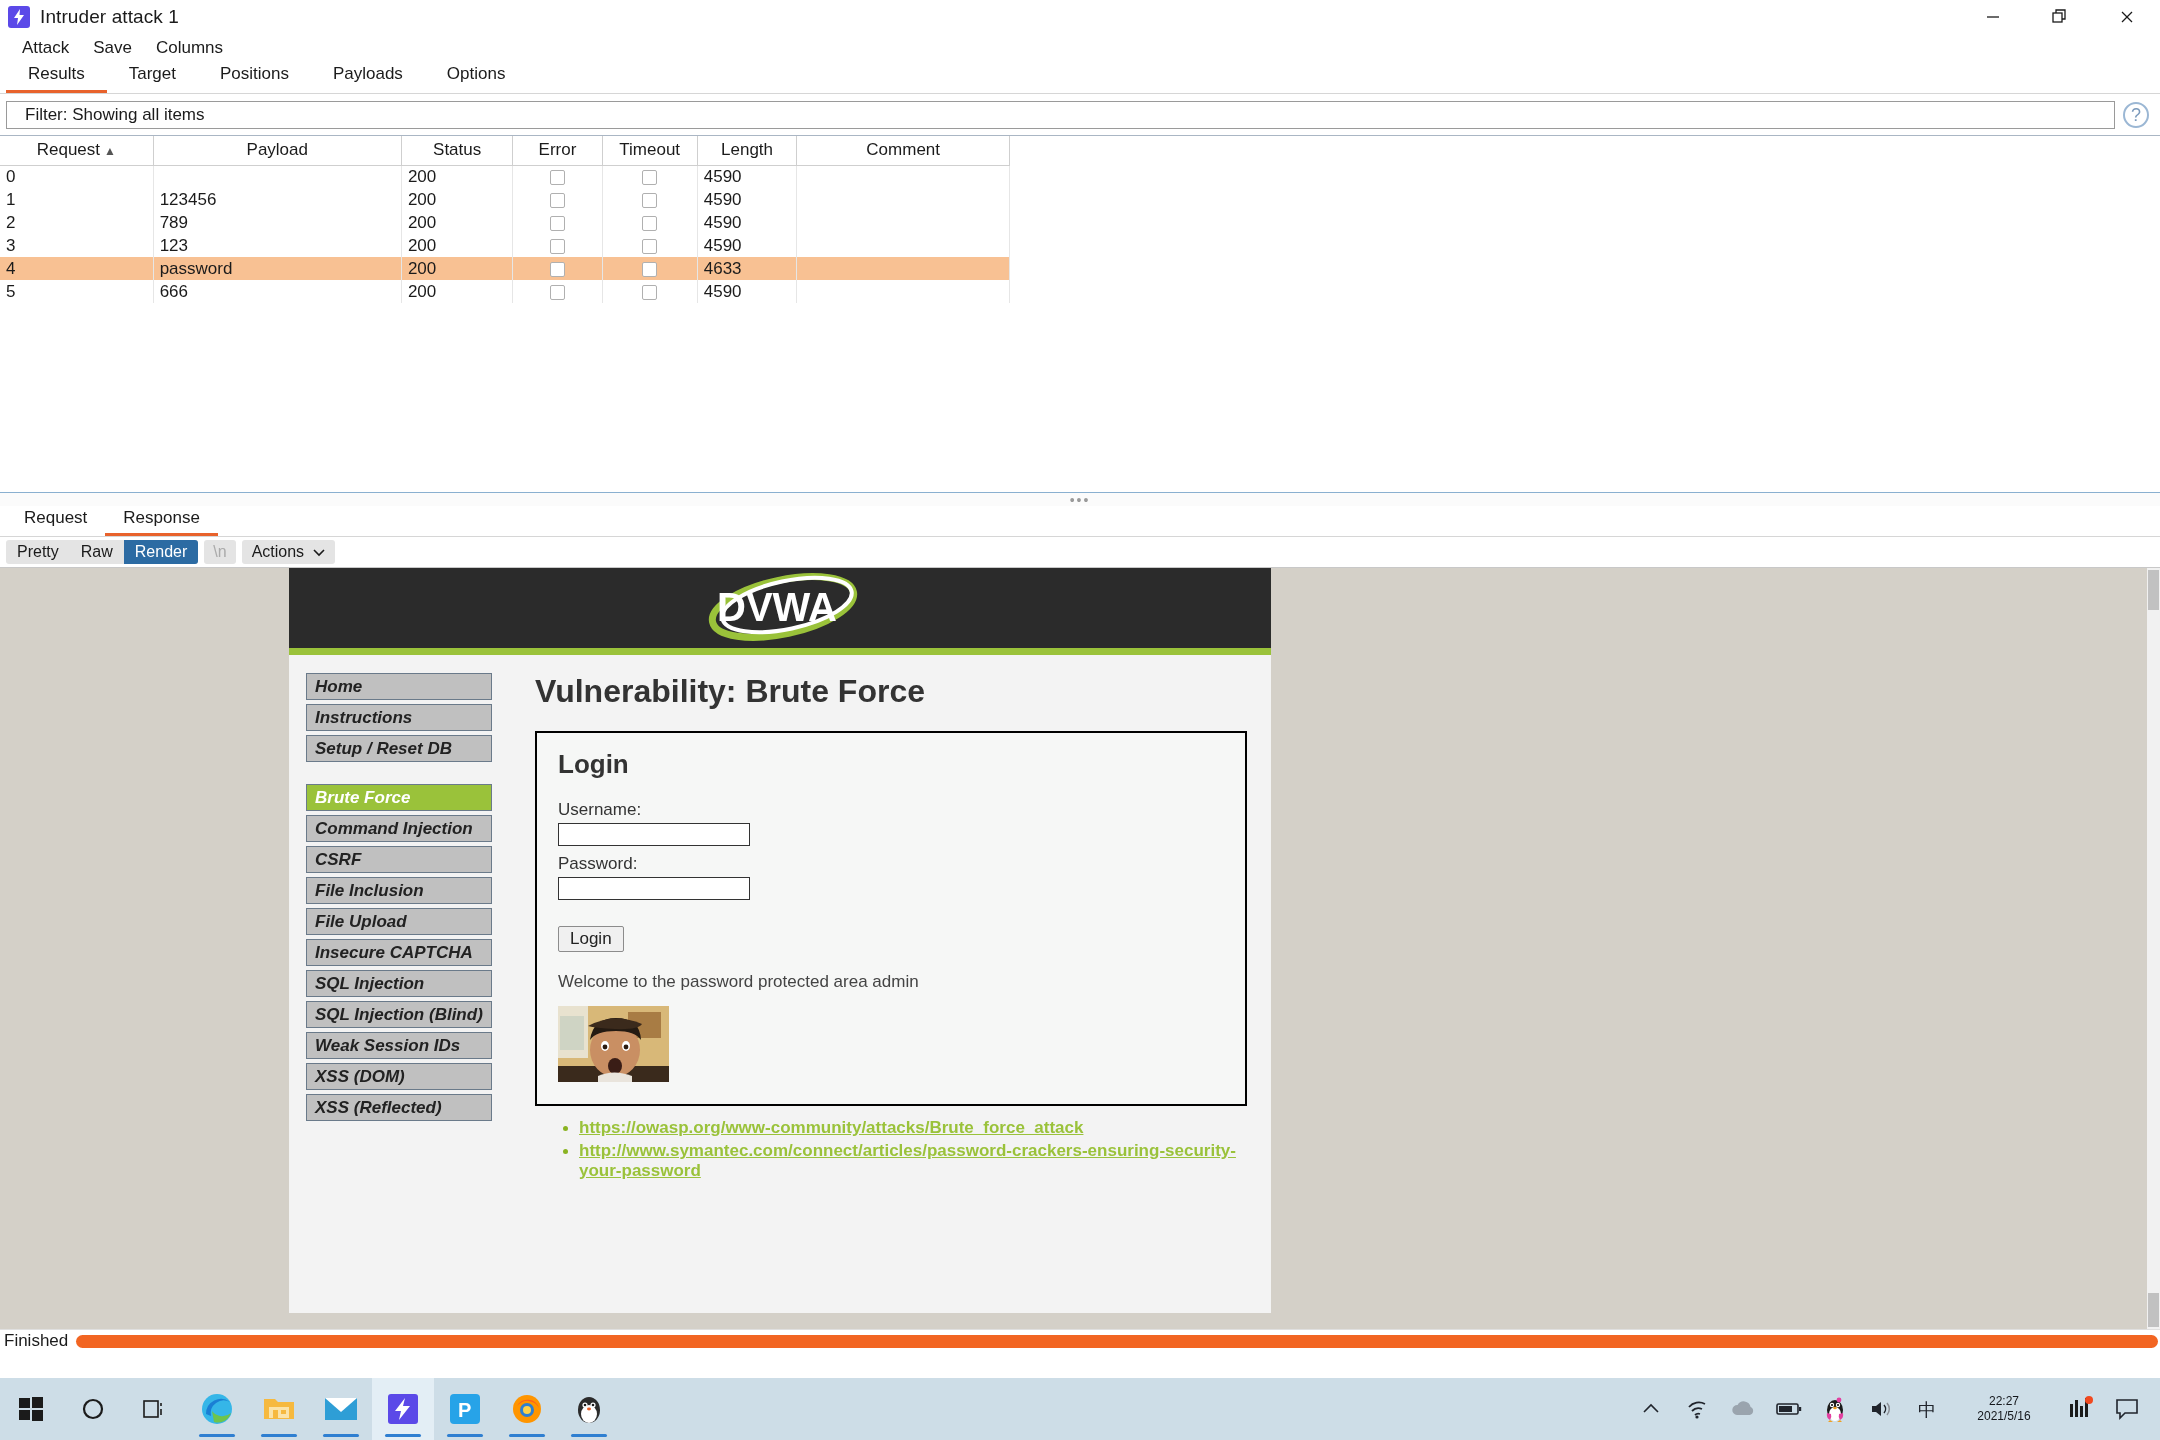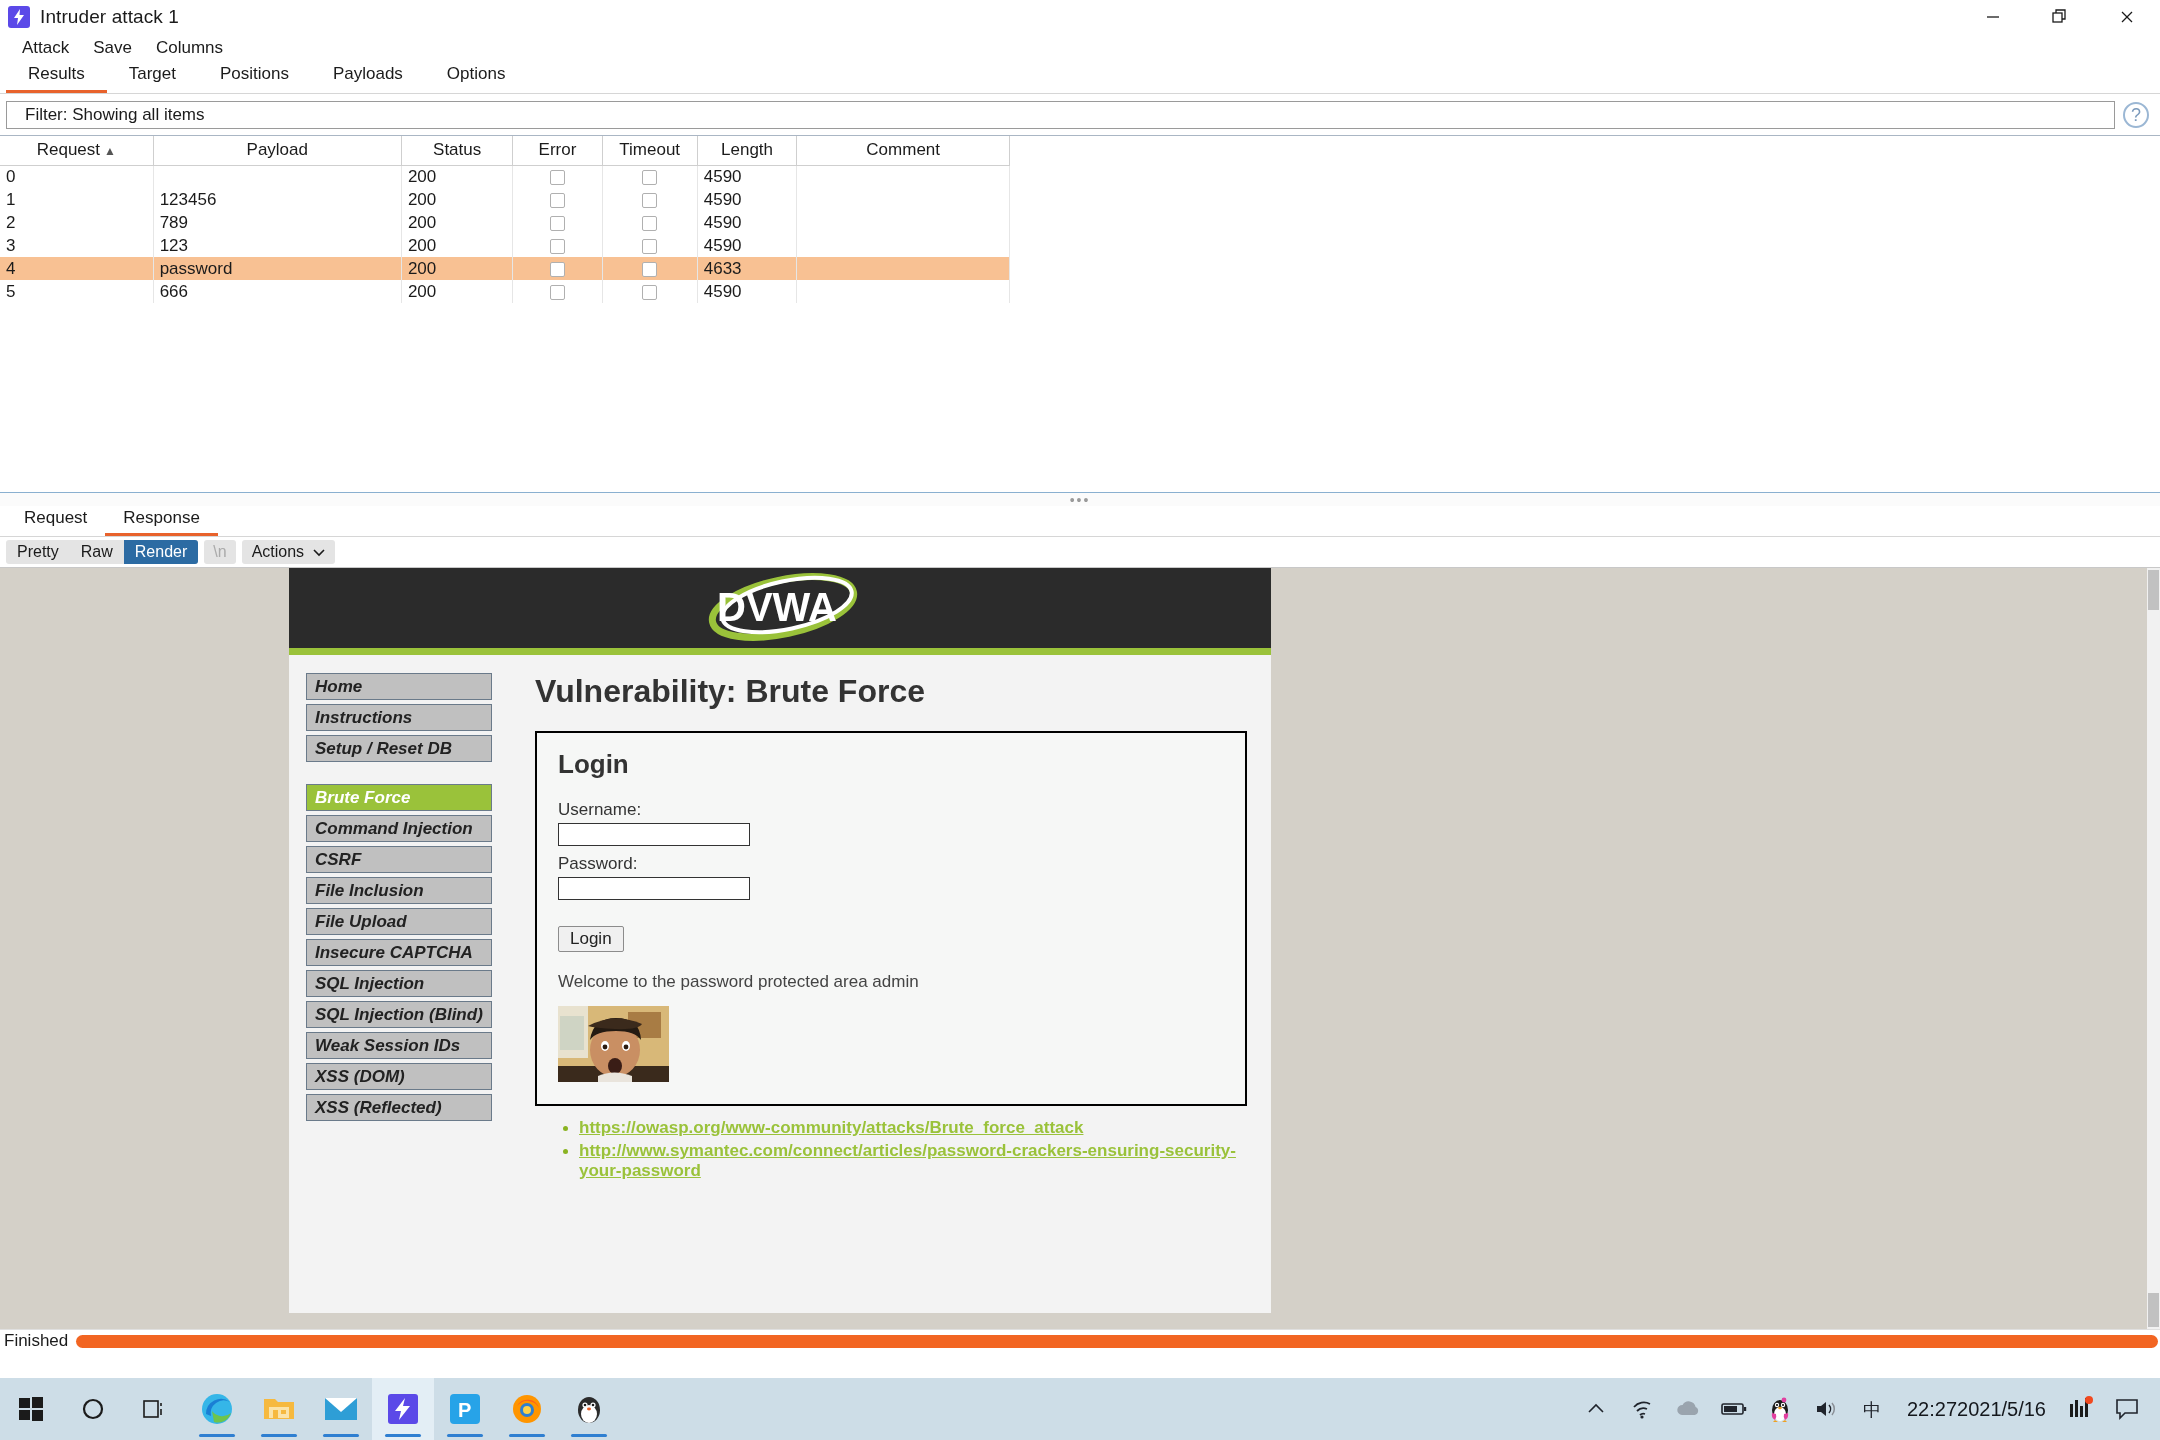--- a/index.html
+++ b/index.html
@@ -228,22 +228,22 @@
   }
   .tb-right {
     margin-left: auto; display: flex; align-items: center; height: 62px;
     padding-right: 10px; gap: 0;
   }
   .tray-ico {
     width: 46px; height: 62px; display: flex; align-items: center; justify-content: center;
     color: #20242c;
   }
   .tray-clock {
-    display: flex; flex-direction: row; align-items: center; justify-content: center;
-    font-size: 20px; color: #14171c; line-height: 1.25; padding: 0 12px; min-width: 108px;
+    display: flex; flex-direction: column; align-items: center; justify-content: center;
+    font-size: 12px; color: #14171c; line-height: 1.25; padding: 0 12px; min-width: 108px;
   }
 </style>
 </head>
 <body>
 
 <div class="titlebar">
   <div class="app-icon">
     <svg width="14" height="16" viewBox="0 0 14 16">
         <polygon points="8,0 2,9 6,9 5,16 12,6 7.5,6" fill="#ffffff"></polygon>
       </svg>

